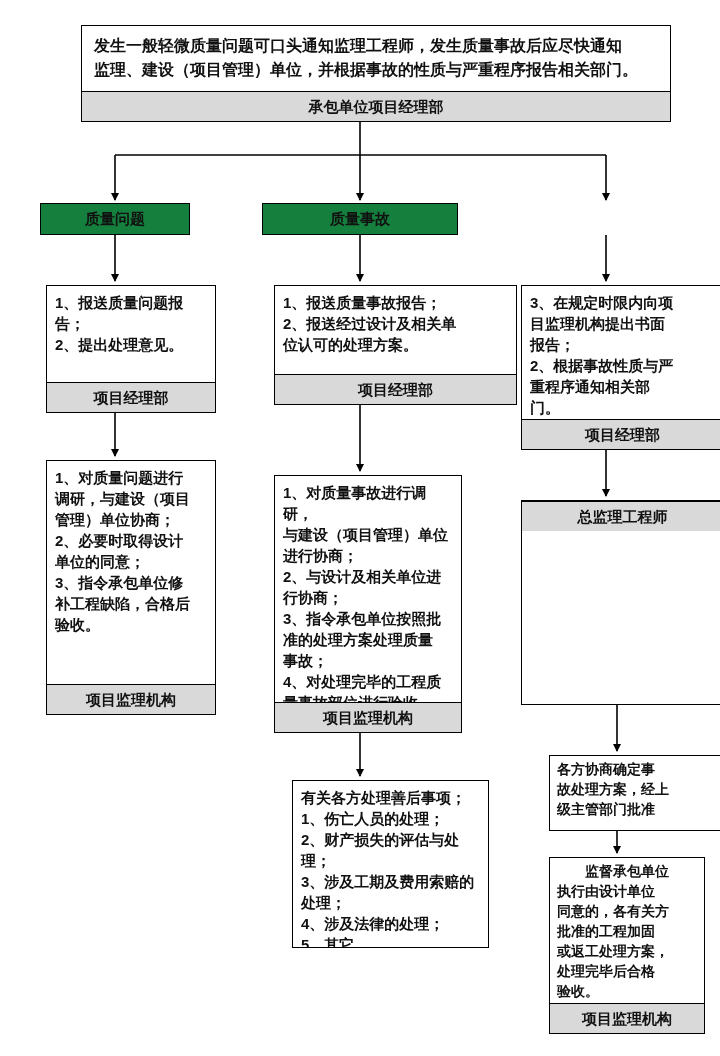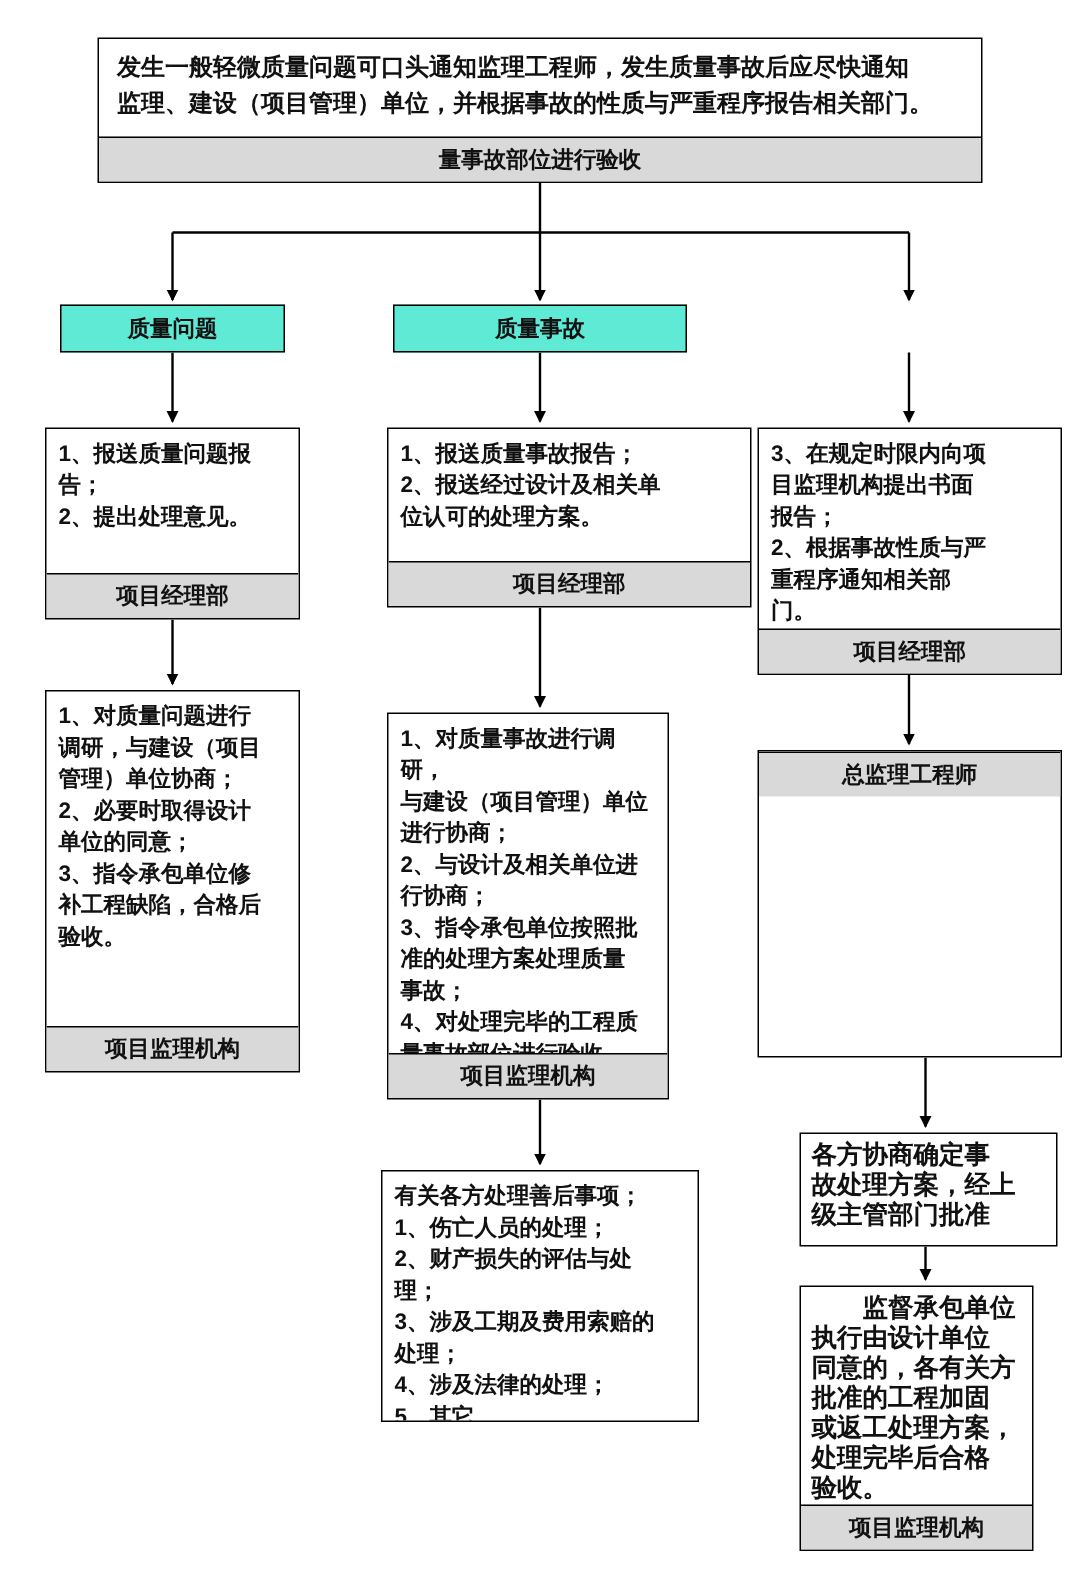--- a/index.html
+++ b/index.html
@@ -4,35 +4,35 @@
 <style>
   html,body{margin:0;padding:0;background:#ffffff;}
   .canvas{
     position:relative;width:720px;height:1056px;background:#ffffff;
     font-family:"Liberation Sans","DejaVu Sans",sans-serif;color:#111111;
     overflow:hidden;
   }
   .connectors{position:absolute;left:0;top:0;width:720px;height:1056px;pointer-events:none;}
   .box{
     position:absolute;border:1.5px solid #000;background:#ffffff;
-    display:flex;flex-direction:column;box-sizing:border-box;overflow:hidden;
+    display:flex;flex-direction:column;box-sizing:border-box;overflow:hidden;margin-left:16px;
   }
   .box-text{
     flex:1;padding:6px 8px;font-size:15px;line-height:21px;
     white-space:pre-line;font-weight:600;text-align:left;overflow:hidden;
   }
-  .box-text.small{font-size:17px;line-height:20px;padding:4px 7px;}
+  .box-text.small{font-size:14px;line-height:20px;padding:4px 7px;font-family:Liberation Mono, monospace;}
   .box-text.top{font-size:16px;line-height:24px;padding:8px 12px;}
   .box-footer{
     border-top:1.5px solid #000;background:#d9d9d9;text-align:center;
     font-weight:700;font-size:15px;height:30px;line-height:30px;
     box-sizing:border-box;flex:0 0 30px;
   }
   .bar{
-    position:absolute;border:1.5px solid #000;background:#5eead4;
+    position:absolute;border:1.5px solid #000;background:#15803d;
     display:flex;align-items:center;justify-content:center;
     font-weight:700;font-size:15px;box-sizing:border-box;
   }
 </style>
 </head>
 <body>
 
 <div class="canvas">
 
   <svg class="connectors" viewBox="0 0 720 1056" xmlns="http://www.w3.org/2000/svg">
@@ -55,21 +55,21 @@
       <line x1="606" y1="450" x2="606" y2="496" marker-end="url(#ah)"></line>
       <line x1="360" y1="733" x2="360" y2="776" marker-end="url(#ah)"></line>
       <line x1="617" y1="705" x2="617" y2="751" marker-end="url(#ah)"></line>
       <line x1="617" y1="831" x2="617" y2="853" marker-end="url(#ah)"></line>
     </g>
   </svg>
 
   <div class="box" style="left:65px;top:25px;width:590px;height:97px">
     <div class="box-text top">发生一般轻微质量问题可口头通知监理工程师，发生质量事故后应尽快通知
 监理、建设（项目管理）单位，并根据事故的性质与严重程序报告相关部门。</div>
-    <div class="box-footer">量事故部位进行验收</div>
+    <div class="box-footer">承包单位项目经理部</div>
   </div>
 
   <div class="bar" style="left:40px;top:203px;width:150px;height:32px">质量问题</div>
   <div class="bar" style="left:262px;top:203px;width:196px;height:32px">质量事故</div>
 
   <div class="box" style="left:30px;top:285px;width:170px;height:128px">
     <div class="box-text">1、报送质量问题报
 告；
 2、提出处理意见。</div>
     <div class="box-footer">项目经理部</div>
@@ -101,21 +101,21 @@
 2、与设计及相关单位进
 行协商；
 3、指令承包单位按照批
 准的处理方案处理质量
 事故；
 4、对处理完毕的工程质
 量事故部位进行验收。</div>
     <div class="box-footer">项目监理机构</div>
   </div>
 
-  <div class="box" style="left:254px;top:780px;width:212px;height:168px">
+  <div class="box" style="left:276px;top:780px;width:197px;height:168px">
     <div class="box-text">有关各方处理善后事项；
 1、伤亡人员的处理；
 2、财产损失的评估与处
 理；
 3、涉及工期及费用索赔的
 处理；
 4、涉及法律的处理；
 5、其它。</div>
   </div>
 

